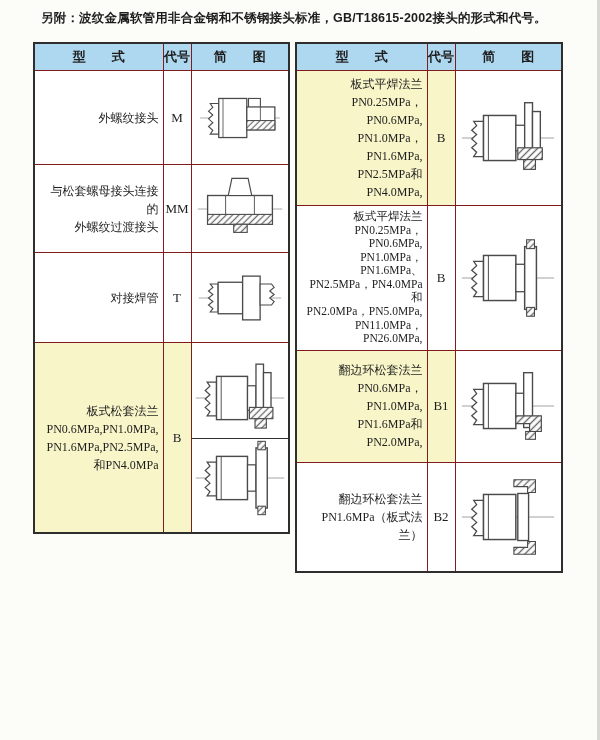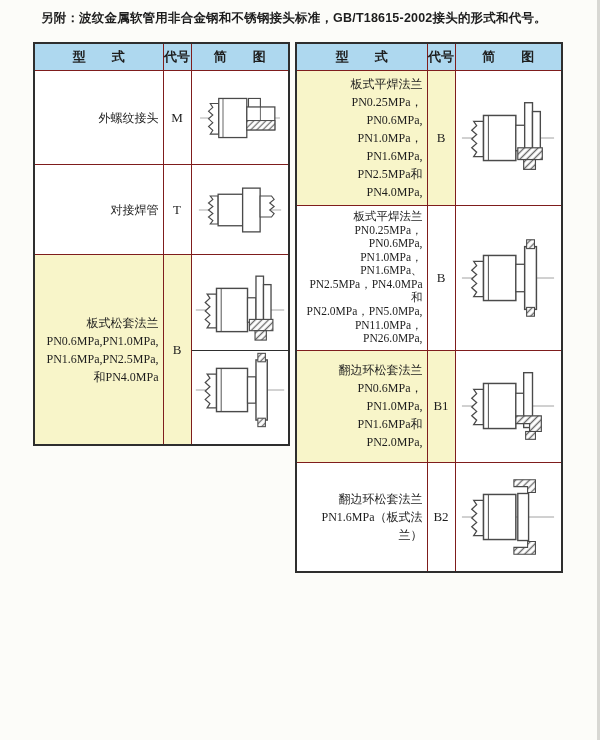--- a/index.html
+++ b/index.html
@@ -171,20 +171,30 @@
     <tr>
       <td class="type h85">外螺纹接头</td>
       <td class="code">M</td>
       <td class="diag">
             <svg class="dwg" width="94" height="68">
               <use href="#sym-m"></use>
             </svg>
           </td>
     </tr>
     <tr>
+      <td class="type h79">与松套螺母接头连接的
+外螺纹过渡接头</td>
+      <td class="code">MM</td>
+      <td class="diag">
+            <svg class="dwg" width="94" height="72">
+              <use href="#sym-mm"></use>
+            </svg>
+          </td>
+    </tr>
+    <tr>
       <td class="type h81">对接焊管</td>
       <td class="code">T</td>
       <td class="diag">
             <svg class="dwg" width="94" height="70">
               <use href="#sym-t"></use>
             </svg>
           </td>
     </tr>
     <tr>
       <td class="type hl h181">板式松套法兰

